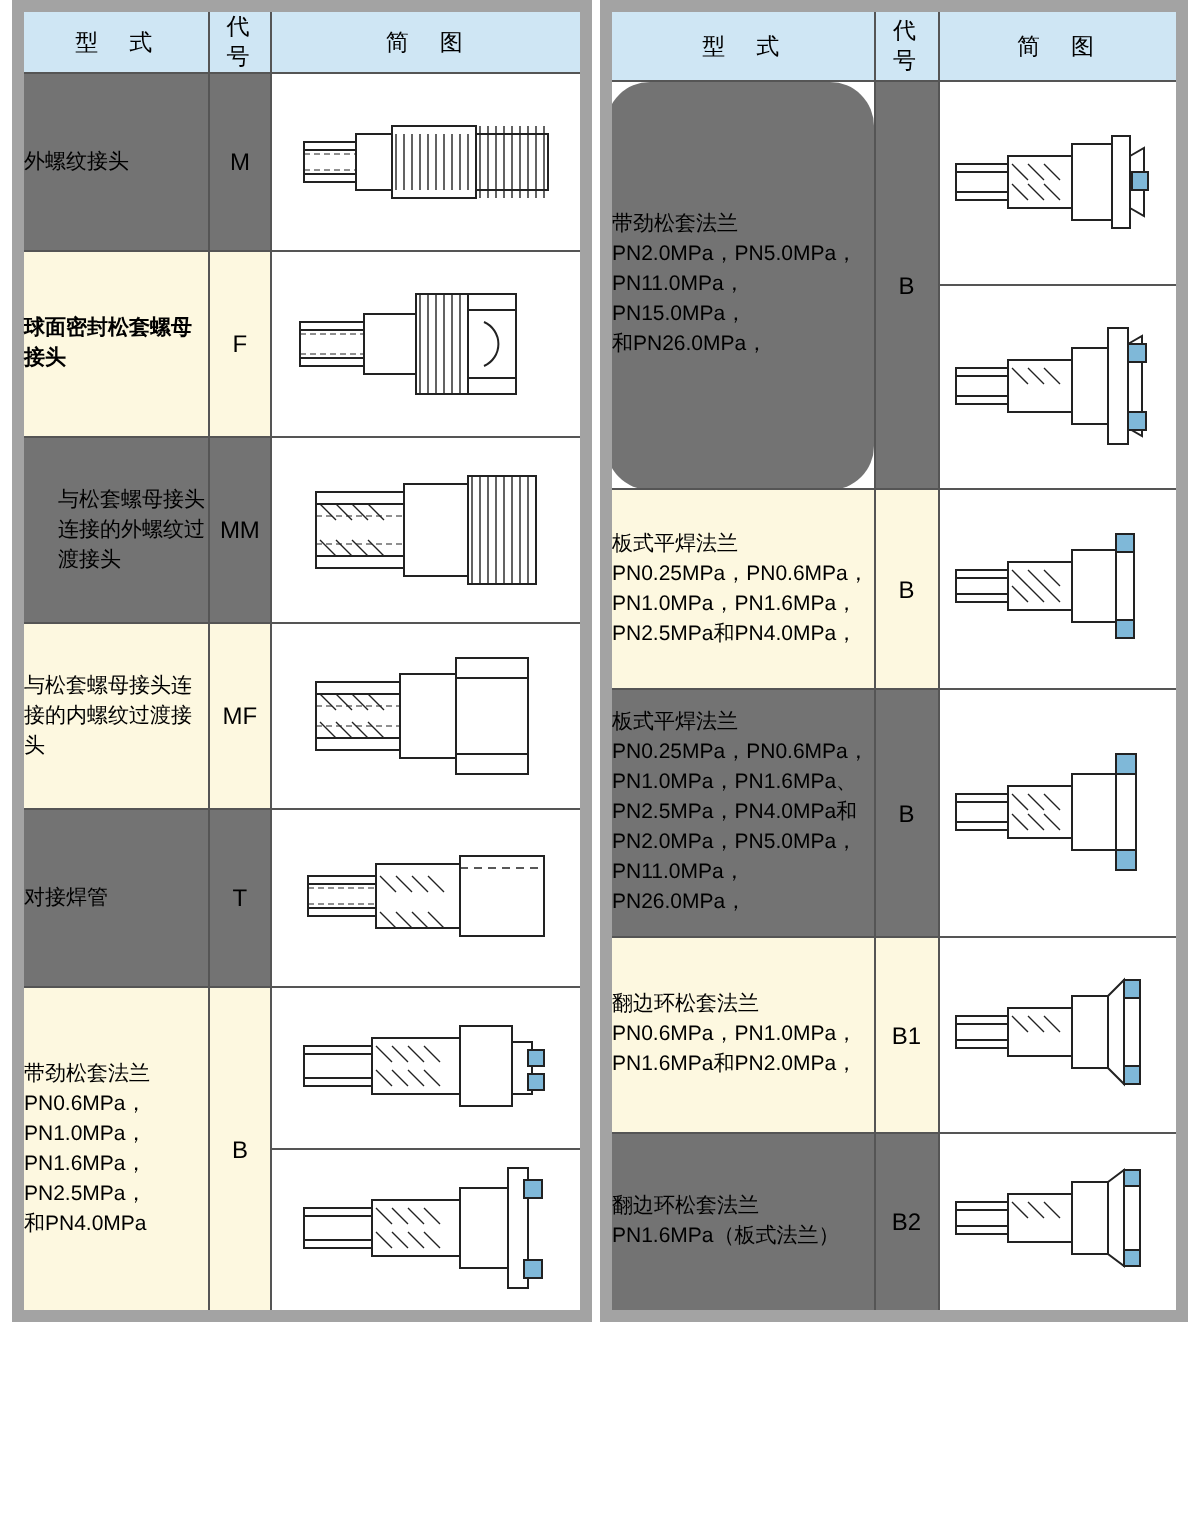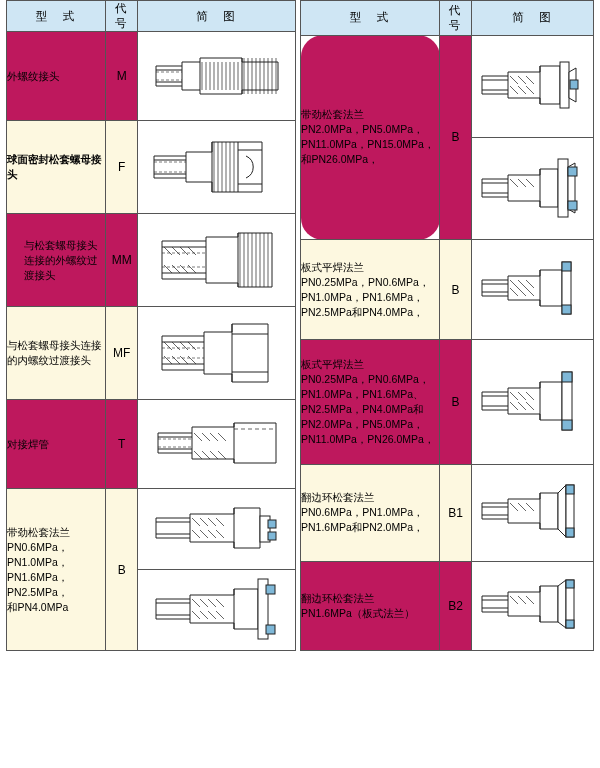--- a/index.html
+++ b/index.html
@@ -30,21 +30,21 @@
   }
   .tables {
     display: flex;
     width: 588px;
     margin: 0 6px;
     box-sizing: border-box;
   }
   table.t {
     border-collapse: collapse;
     table-layout: fixed;
-    border: 1px solid #a3a3a3;
+    border: 6px solid #a3a3a3;
   }
   table.t td, table.t th {
     border: 1px solid #555;
     vertical-align: middle;
     padding: 0;
   }
   .hdr td {
     background: #cfe6f4;
     text-align: center;
     font-size: 11.5px;
@@ -59,21 +59,21 @@
     text-align: left;
   }
   .code {
     text-align: center;
     font-size: 12px;
   }
   .yellow {
     background: #fdf8e0;
   }
   .white {
-    background: #be185d;
+    background: #737373;
   }
   .fig {
     text-align: center;
     background: #ffffff;
   }
   .fig svg {
     display: block;
     margin: 0 auto;
   }
   

